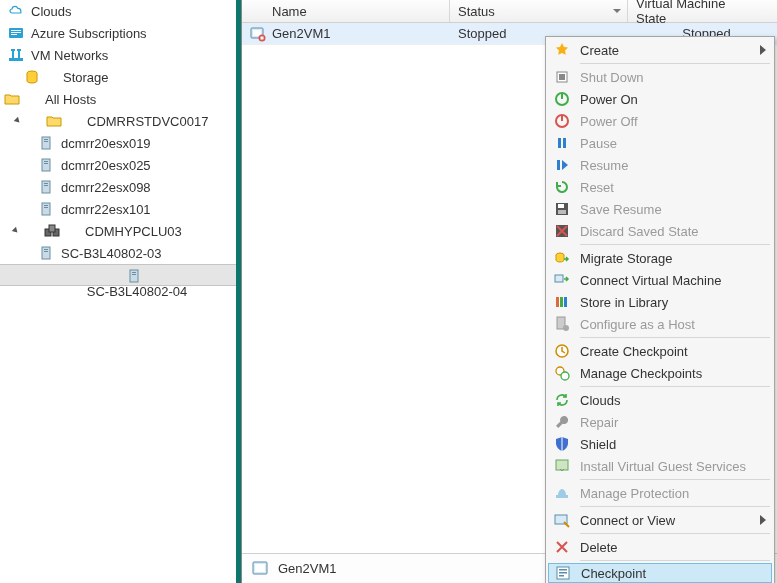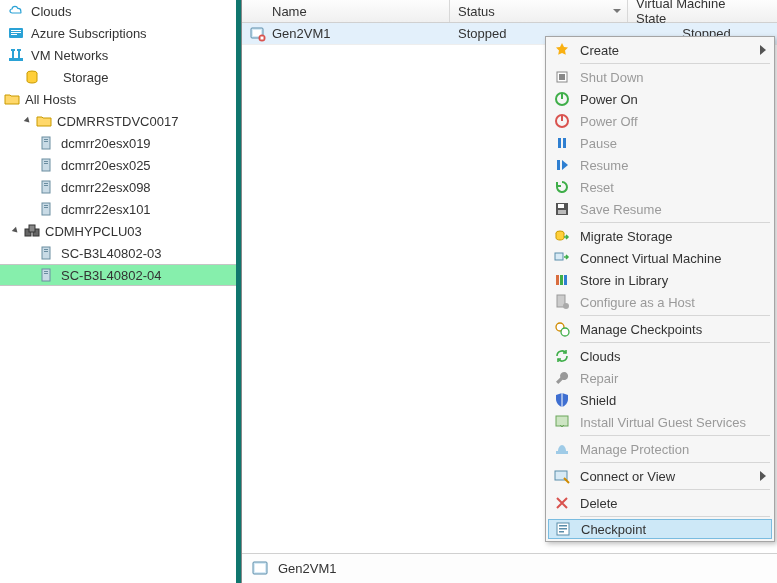--- a/index.html
+++ b/index.html
@@ -32,31 +32,33 @@
     white-space: nowrap;
   }
   .nav-item .icon {
     width: 16px; height: 16px;
     display: flex; align-items: center; justify-content: center;
     margin-right: 7px;
     flex-shrink: 0;
   }
   .nav-item.child { padding-left: 38px; }
   .nav-item.selected {
-    background: #86efac;
+    background: #e5e5e5;
     border: 1px solid #c5c5c5;
     border-left: none;
     border-right: none;
+    flex-direction: column;
   }
   .folder-header {
     display: flex;
     align-items: center;
     padding: 3px 0 3px 4px;
     height: 22px;
     cursor: pointer;
+    gap: 20px;
   }
   .folder-header .icon { margin-right: 5px; }
   .expander {
     width: 12px; height: 12px;
     display: flex; align-items: center; justify-content: center;
     margin-right: 2px;
   }
   .expander svg { display: block; }
 
   
@@ -209,21 +211,21 @@
 
     <div class="folder-header">
       <span class="icon">
         <svg width="16" height="14" viewBox="0 0 16 14">
             <path d="M1 3h5l1 1h8v8H1z" fill="#ffd86b" stroke="#c99a00"></path>
           </svg>
       </span>
       <span>All Hosts</span>
     </div>
 
-    <div class="folder-header" style="padding-left:22px;">
+    <div class="folder-header" style="padding-left:12px;">
       <span class="expander">
         <svg width="10" height="10" viewBox="0 0 10 10">
             <path d="M2 2l5 3-5 3z" fill="#555" transform="rotate(45 5 5)"></path>
           </svg>
       </span>
       <span class="icon">
         <svg width="16" height="14" viewBox="0 0 16 14">
             <path d="M1 3h5l1 1h8v8H1z" fill="#ffd86b" stroke="#c99a00"></path>
           </svg>
       </span>
@@ -433,20 +435,29 @@
       <div class="menu-item disabled">
         <span class="micon">
             <svg width="16" height="16" viewBox="0 0 16 16">
               <rect x="2" y="2" width="12" height="12" fill="#555"></rect>
               <rect x="4" y="3" width="6" height="4" fill="#fff"></rect>
               <rect x="4" y="9" width="8" height="4" fill="#bbb"></rect>
             </svg>
           </span>
         <span>Save Resume</span>
       </div>
+      <div class="menu-item disabled">
+        <span class="micon">
+            <svg width="16" height="16" viewBox="0 0 16 16">
+              <rect x="2" y="2" width="12" height="12" fill="#555"></rect>
+              <path d="M3 3l10 10M13 3L3 13" stroke="#d9534f" stroke-width="2"></path>
+            </svg>
+          </span>
+        <span>Discard Saved State</span>
+      </div>
       <div class="menu-sep"></div>
 
       <div class="menu-item">
         <span class="micon">
             <svg width="16" height="16" viewBox="0 0 16 16">
               <ellipse cx="6" cy="5" rx="4" ry="2" fill="#ffcf3a" stroke="#c99a00"></ellipse>
               <path d="M2 5v5c0 1.1 1.8 2 4 2s4-.9 4-2V5" fill="#ffcf3a" stroke="#c99a00"></path>
               <path d="M10 9h4m-2-2l2 2-2 2" stroke="#3fae49" stroke-width="1.5" fill="none"></path>
             </svg>
           </span>
@@ -475,20 +486,29 @@
         <span class="micon">
             <svg width="16" height="16" viewBox="0 0 16 16">
               <rect x="3" y="1" width="8" height="12" fill="#ccc" stroke="#999"></rect>
               <circle cx="12" cy="12" r="3" fill="#aaa"></circle>
             </svg>
           </span>
         <span>Configure as a Host</span>
       </div>
       <div class="menu-sep"></div>
 
+      <div class="menu-item">
+        <span class="micon">
+            <svg width="16" height="16" viewBox="0 0 16 16">
+              <circle cx="8" cy="8" r="6" fill="#fff" stroke="#d08b00" stroke-width="1.5"></circle>
+              <path d="M8 4v4l3 2" stroke="#d08b00" stroke-width="1.5" fill="none"></path>
+            </svg>
+          </span>
+        <span>Create Checkpoint</span>
+      </div>
       <div class="menu-item">
         <span class="micon">
             <svg width="16" height="16" viewBox="0 0 16 16">
               <circle cx="6" cy="6" r="4" fill="#fff" stroke="#d08b00" stroke-width="1.3"></circle>
               <circle cx="11" cy="11" r="4" fill="#fff" stroke="#3fae49" stroke-width="1.3"></circle>
             </svg>
           </span>
         <span>Manage Checkpoints</span>
       </div>
       <div class="menu-sep"></div>

